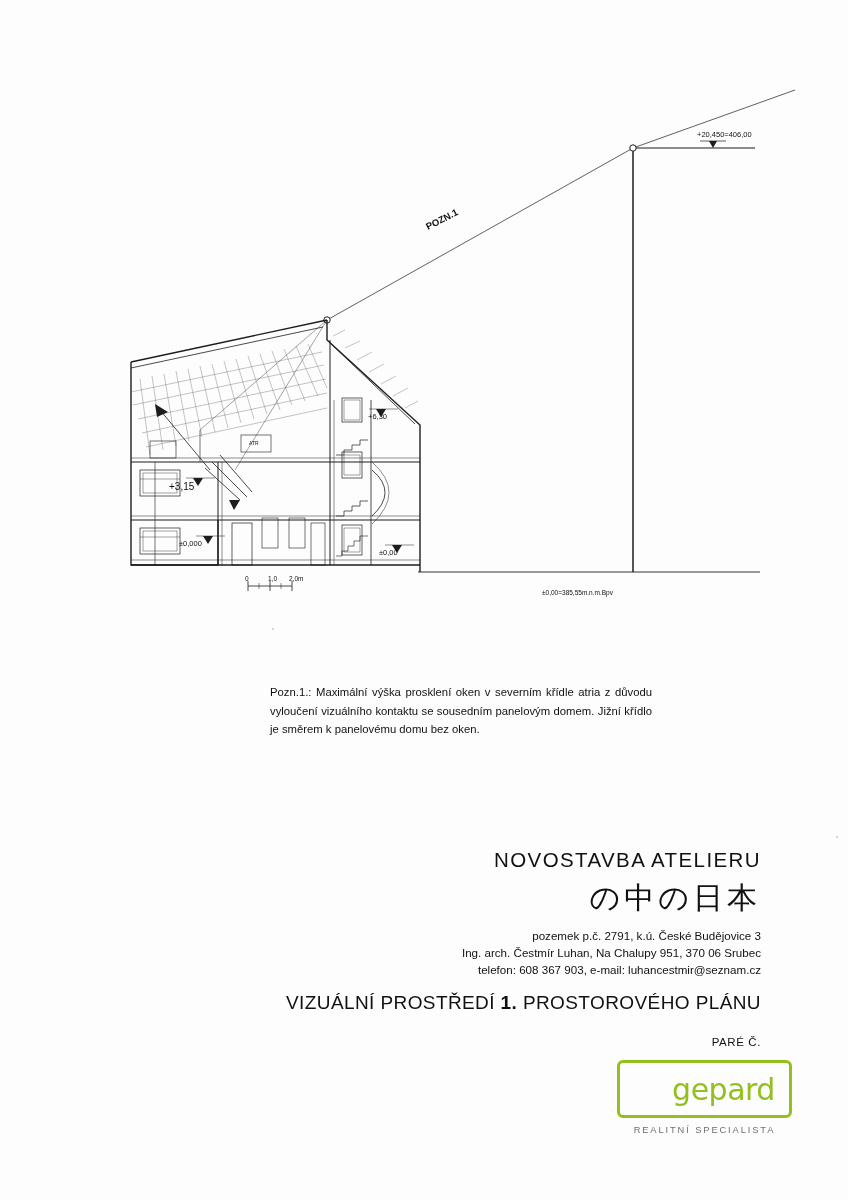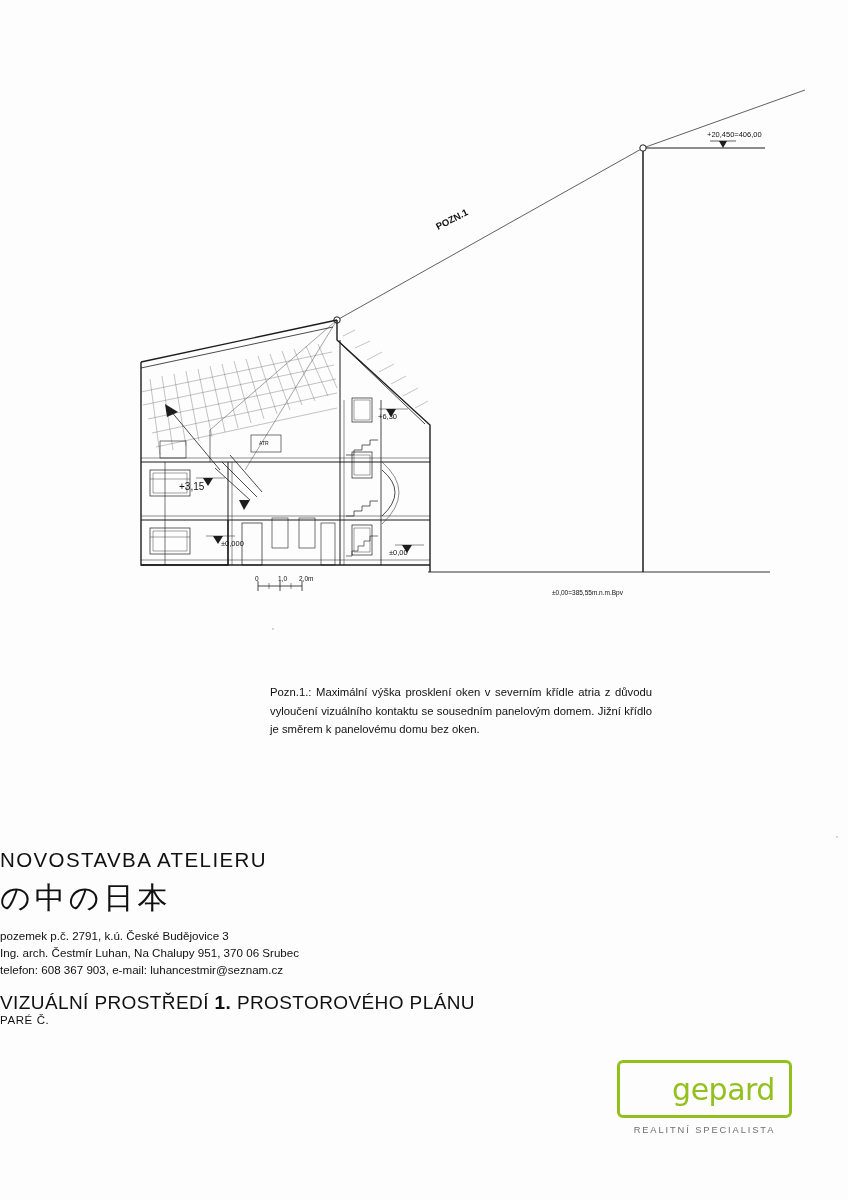--- a/index.html
+++ b/index.html
@@ -16,41 +16,41 @@
     overflow: hidden;
   }
   .page {
     position: absolute;
     inset: 0;
     background: #fdfdfd;
   }
   
   .drawing {
     position: absolute;
-    left: 10px;
+    left: 0;
     top: 0;
     width: 736px;
     height: 640px;
   }
   .drawing svg { display: block; }
 
   .lbl {
     position: absolute;
     font-family: "Liberation Sans", sans-serif;
     color: #111;
     white-space: nowrap;
   }
   .lbl-top-level { left: 697px; top: 130px; font-size: 7.5px; }
   .lbl-pozn1 {
     left: 424px; top: 222px; font-size: 9.5px; font-weight: bold;
     transform: rotate(-27deg); transform-origin: left top;
   }
   .lbl-630  { left: 368px; top: 412px; font-size: 7.5px; }
   .lbl-315  { left: 169px; top: 481px; font-size: 10px; }
-  .lbl-000  { left: 179px; top: 539px; font-size: 7.5px; padding-left: 32px; }
+  .lbl-000  { left: 179px; top: 539px; font-size: 7.5px; }
   .lbl-000b { left: 379px; top: 548px; font-size: 7.5px; }
   .lbl-bpv  { left: 542px; top: 589px; font-size: 6.5px; }
   .lbl-scale0 { left: 245px; top: 575px; font-size: 6.5px; }
   .lbl-scale1 { left: 268px; top: 575px; font-size: 6.5px; }
   .lbl-scale2 { left: 289px; top: 575px; font-size: 6.5px; }
   .lbl-atrium { left: 249px; top: 440px; font-size: 5px; }
 
   
   .note {
     position: absolute;
@@ -63,21 +63,21 @@
     color: #111;
   }
   .note b { font-weight: normal; }
 
   
   .titleblock {
     position: absolute;
     left: 0;
     top: 848px;
     width: 761px;
-    text-align: left;
+    text-align: right;
   }
   .t-main {
     font-size: 20.5px;
     letter-spacing: 1.4px;
     color: #111;
     font-weight: normal;
   }
   .t-cjk {
     font-size: 30px;
     letter-spacing: 4px;
@@ -98,20 +98,21 @@
     color: #111;
   }
   .t-big .b { font-weight: bold; }
   .t-big2 {
     margin-top: 5px;
     font-size: 19px;
     letter-spacing: 0.3px;
     color: #111;
   }
   .t-pare {
+    margin-top: 22px;
     font-size: 11.5px;
     letter-spacing: 0.6px;
     color: #111;
   }
 
   
   .logo {
     position: absolute;
     left: 617px;
     top: 1060px;

